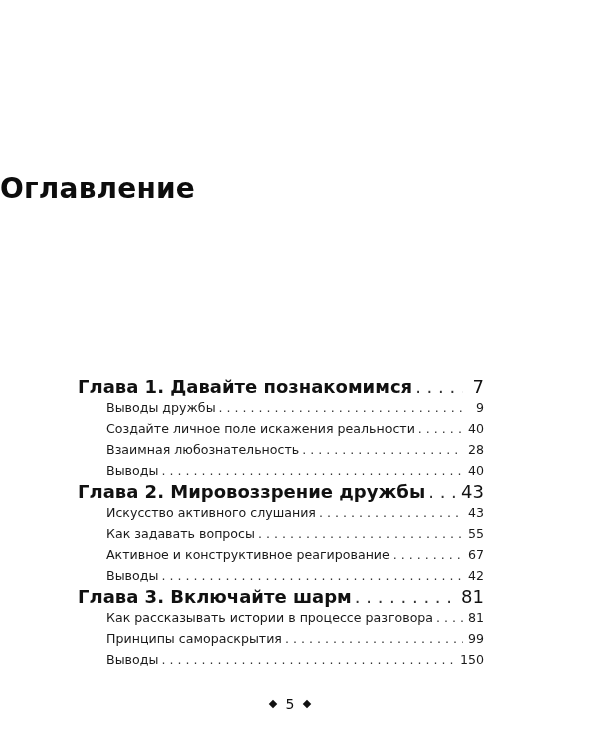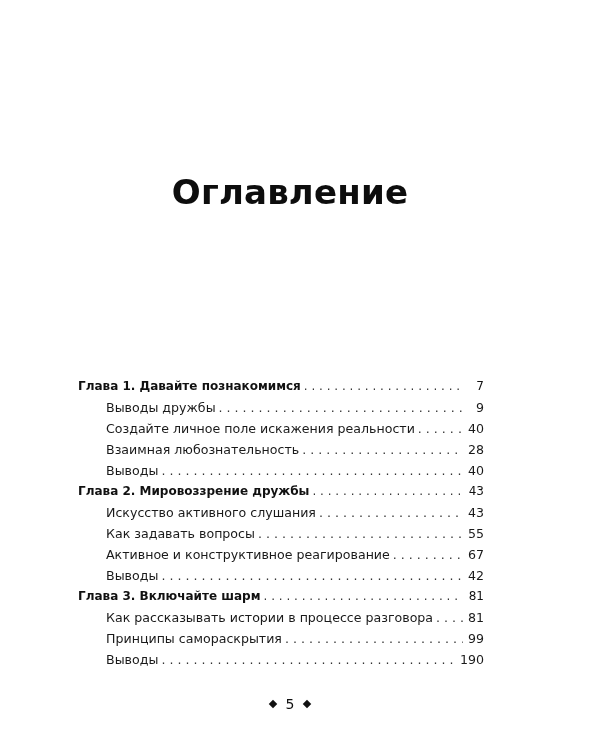--- a/index.html
+++ b/index.html
@@ -13,44 +13,43 @@
       position: relative;
       overflow: hidden;
       font-family: "DejaVu Sans", sans-serif;
       color: #111111;
     }
     .page-title {
       position: absolute;
       top: 172px;
       left: 0;
       width: 580px;
-      text-align: center;
       font-family: "DejaVu Sans", sans-serif;
       font-weight: bold;
-      font-size: 34px;
+      font-size: 28px;
       letter-spacing: 0.2px;
       color: #0d0d0d;
     }
     .toc {
       position: absolute;
       top: 376px;
       left: 78px;
       width: 406px;
     }
     .toc-row {
       display: flex;
       align-items: baseline;
       height: 21px;
       line-height: 21px;
       font-size: 12.6px;
       white-space: nowrap;
     }
     .toc-row.chapter {
       font-weight: bold;
-      font-size: 12px;
+      font-size: 18px;
       padding-left: 0;
     }
     .toc-row.section {
       padding-left: 28px;
       color: #1a1a1a;
     }
     .toc-label {
       flex: 0 0 auto;
     }
     .toc-leader {
@@ -160,21 +159,21 @@
     <span class="toc-page">81</span>
   </div>
   <div class="toc-row section">
     <span class="toc-label">Принципы самораскрытия</span>
     <span class="toc-leader"></span>
     <span class="toc-page">99</span>
   </div>
   <div class="toc-row section">
     <span class="toc-label">Выводы</span>
     <span class="toc-leader"></span>
-    <span class="toc-page">190</span>
+    <span class="toc-page">150</span>
   </div>
 </div>
 
 <div class="footer">
   <span class="diamond"></span>
   <span>5</span>
   <span class="diamond"></span>
 </div>
 
 </body></html>

